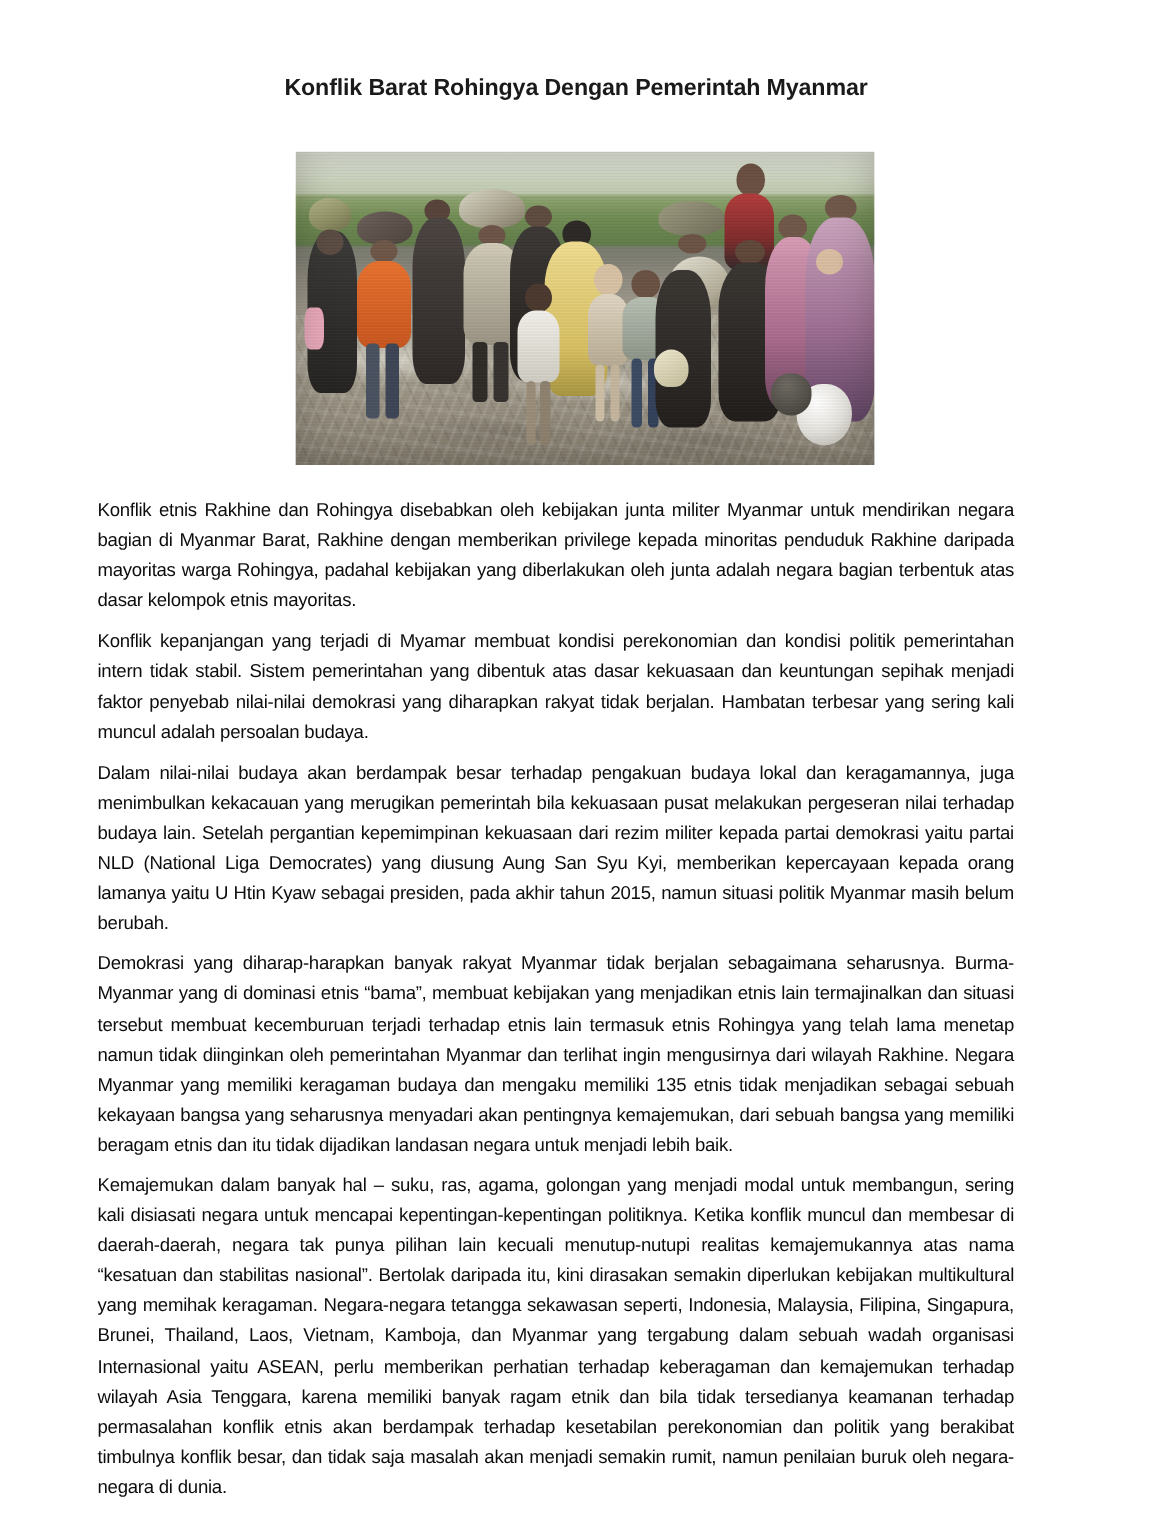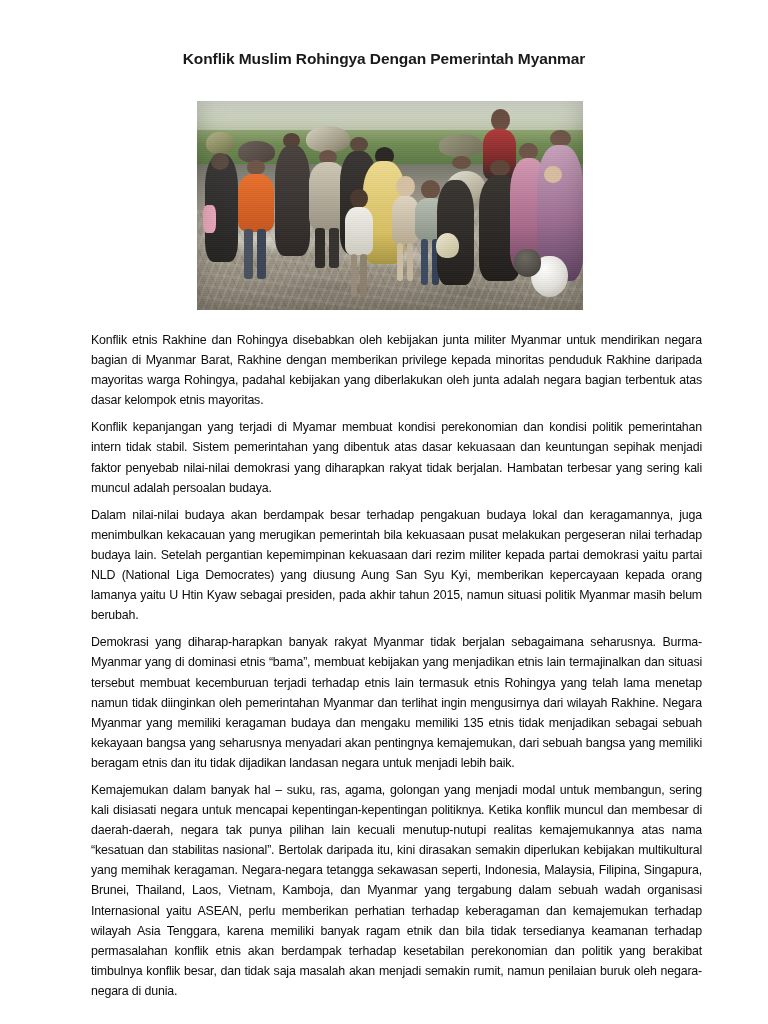--- a/index.html
+++ b/index.html
@@ -134,21 +134,21 @@
   .photo-soft {
     position: absolute;
     inset: 0;
     box-shadow: inset 0 0 26px rgba(40,36,30,.28);
     pointer-events: none;
   }
 
   
   .body-col {
     position: absolute;
-    left: 91px;
+    left: 65px;
     top: 330px;
     width: 611px;
   }
   .para {
     margin: 0 0 7px 0;
     font-family: "Liberation Sans", sans-serif;
     font-size: 12.4px;
     line-height: 20.1px;
     text-align: justify;
     text-justify: inter-word;
@@ -159,21 +159,21 @@
     font-stretch: condensed;
     transform-origin: left top;
   }
   .para:last-child { margin-bottom: 0; }
 </style>
 </head>
 <body>
 
 <div class="page">
 
-  <h1 class="doc-title">Konflik Muslim Rohingya Dengan Pemerintah Myanmar</h1>
+  <h1 class="doc-title">Konflik Barat Rohingya Dengan Pemerintah Myanmar</h1>
 
   <figure class="photo-figure" style="margin:0;">
     <div class="photo">
       <div class="sky"></div>
       <div class="field"></div>
       <div class="ground"></div>
 
       <div class="fig" style="left:2%;top:15%;width:9%;height:62%;">
         <div class="bundle" style="left:4%;top:0;width:80%;height:17%;background:linear-gradient(150deg,#b9b98e,#8e8e63 60%,#6d6d4a);"></div>
         <div class="body-sh" style="left:0;top:17%;width:95%;height:83%;background:linear-gradient(180deg,#3c3a38,#262422);"></div>

